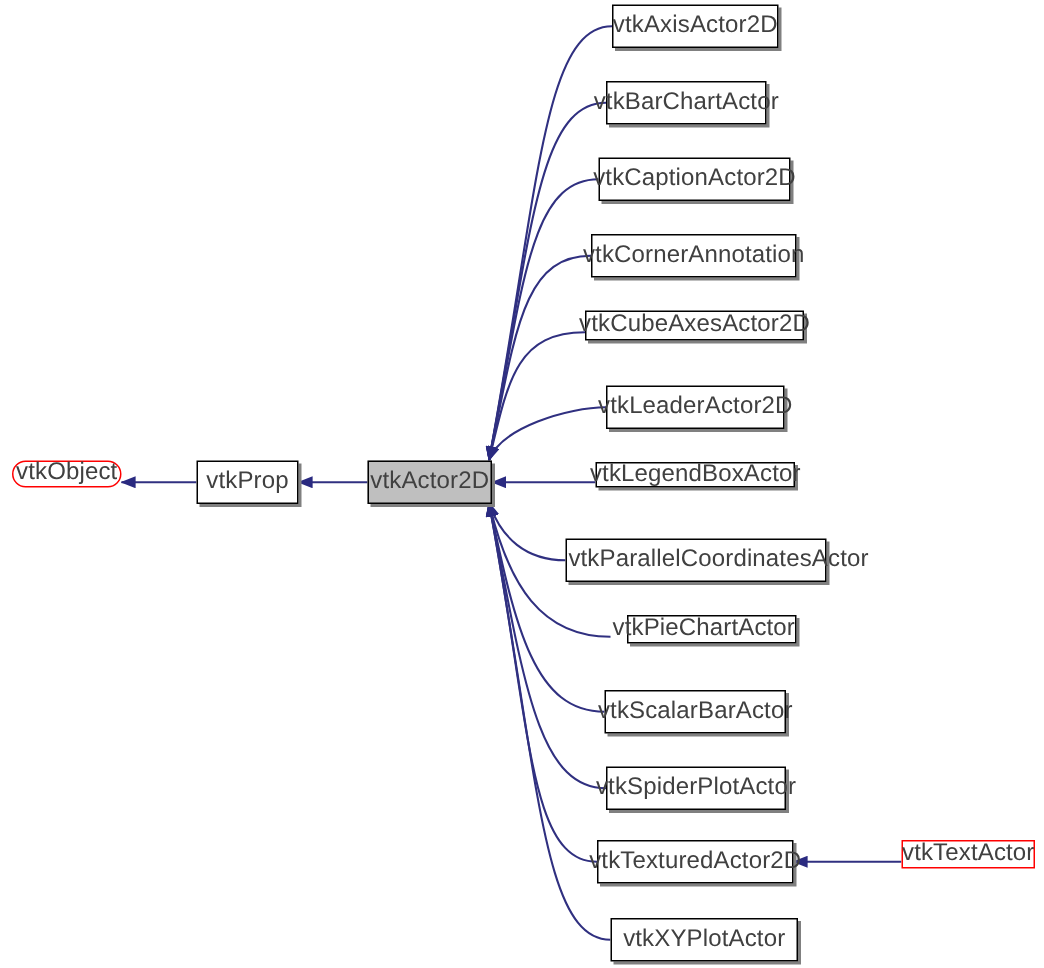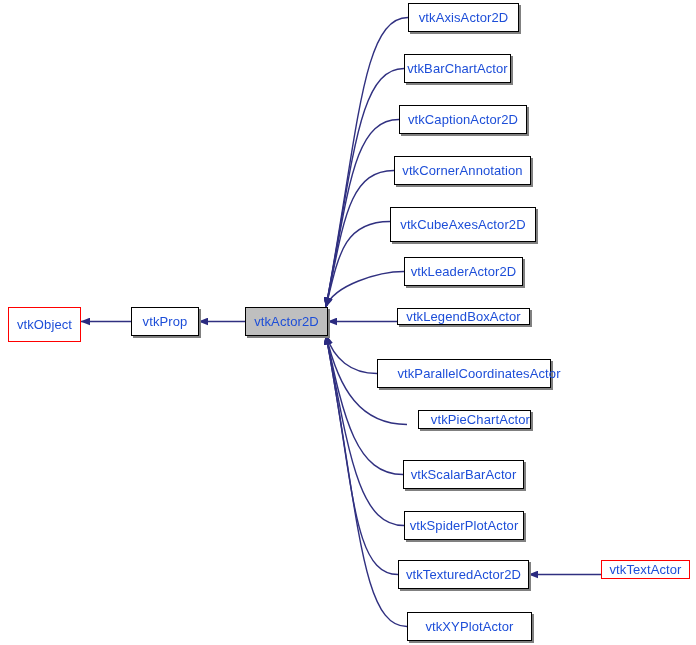--- a/index.html
+++ b/index.html
@@ -30,22 +30,22 @@
     pointer-events: none;
   }
   .node {
     position: absolute;
     box-sizing: border-box;
     display: flex;
     align-items: center;
     justify-content: center;
     background: #ffffff;
     border: 1px solid #000000;
-    font-size: 13px;
-    color: #1d4ed8;
+    font-size: 16px;
+    color: #404040;
     line-height: 1;
     white-space: nowrap;
     letter-spacing: 0.1px;
   }
   .node.shadowed {
     box-shadow: 2px 2px 0 0 #808080;
   }
   .node.highlight {
     background: #bfbfbf;
   }
@@ -83,42 +83,42 @@
         <path d="M407,424.5 C361,424.5 338.95,390.49 326,335" marker-end="url(#ah)"></path>
         <path d="M403,474.5 C357,474.5 343.95,421.49 326,335" marker-end="url(#ah)"></path>
         <path d="M404,525.5 C358,525.5 349.05,453.11 326,335" marker-end="url(#ah)"></path>
         <path d="M398,574.5 C352,574.5 353.95,483.49 326,335" marker-end="url(#ah)"></path>
         <path d="M407,626.5 C361,626.5 359.15,515.73 326,335" marker-end="url(#ah)"></path>
         <path d="M601,574.5 L529,574.5" marker-end="url(#ah)"></path>
       </g>
   </svg>
 
   <div id="node-layer">
-      <div class="node redborder" style="left: 8px; top: 307px; width: 73px; height: 35px;">
+      <div class="node redborder" style="left: 8px; top: 307px; width: 73px; height: 18px; border-radius: 12px;">
         <span class="node-label">vtkObject</span>
       </div>
       <div class="node shadowed" style="left: 131px; top: 307px; width: 68px; height: 29px;">
         <span class="node-label">vtkProp</span>
       </div>
       <div class="node highlight shadowed" style="left: 245px; top: 307px; width: 83px; height: 29px;">
         <span class="node-label">vtkActor2D</span>
       </div>
       <div class="node shadowed" style="left: 408px; top: 3px; width: 111px; height: 29px;">
         <span class="node-label">vtkAxisActor2D</span>
       </div>
       <div class="node shadowed" style="left: 404px; top: 54px; width: 107px; height: 29px;">
         <span class="node-label">vtkBarChartActor</span>
       </div>
       <div class="node shadowed" style="left: 399px; top: 105px; width: 128px; height: 29px;">
         <span class="node-label">vtkCaptionActor2D</span>
       </div>
       <div class="node shadowed" style="left: 394px; top: 156px; width: 137px; height: 29px;">
         <span class="node-label">vtkCornerAnnotation</span>
       </div>
-      <div class="node shadowed" style="left: 390px; top: 207px; width: 146px; height: 35px;">
+      <div class="node shadowed" style="left: 390px; top: 207px; width: 146px; height: 20px;">
         <span class="node-label">vtkCubeAxesActor2D</span>
       </div>
       <div class="node shadowed" style="left: 404px; top: 257px; width: 119px; height: 29px;">
         <span class="node-label">vtkLeaderActor2D</span>
       </div>
       <div class="node shadowed" style="left: 397px; top: 308px; width: 133px; height: 17px;">
         <span class="node-label">vtkLegendBoxActor</span>
       </div>
       <div class="node shadowed" style="left: 377px; top: 359px; width: 174px; height: 29px; padding-left: 30px;">
         <span class="node-label">vtkParallelCoordinatesActor</span>

